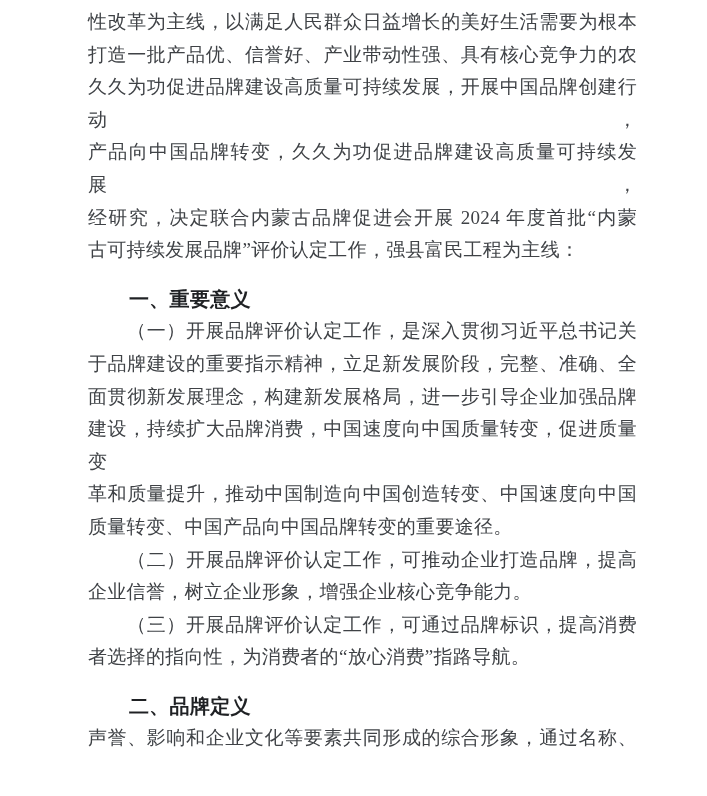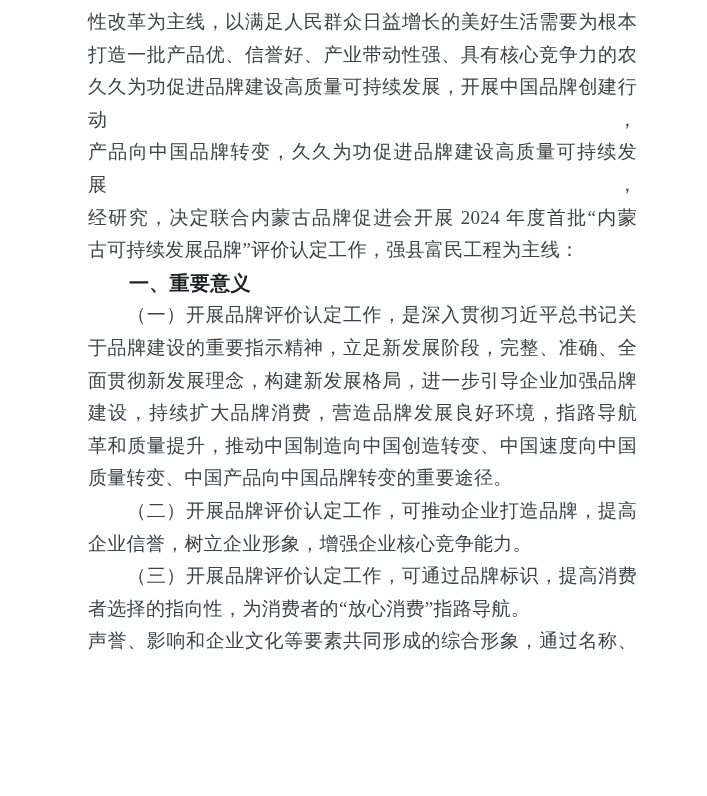--- a/index.html
+++ b/index.html
@@ -38,41 +38,42 @@
   }
   .indent {
     padding-left: 39px;
   }
   .heading {
     font-family: "Liberation Sans", "DejaVu Sans", sans-serif;
     font-weight: 700;
     font-size: 20px;
     color: #1f2124;
     padding-left: 41px;
-    margin-top: 0;
+    margin-top: 16px;
     text-align: left;
     text-align-last: left;
   }
 </style>
 </head>
 <body>
 
 <div class="page">
   <div class="line fill">性改革为主线，以满足人民群众日益增长的美好生活需要为根本</div>
   <div class="line fill">打造一批产品优、信誉好、产业带动性强、具有核心竞争力的农</div>
   <div class="line fill">久久为功促进品牌建设高质量可持续发展，开展中国品牌创建行动，</div>
   <div class="line fill">产品向中国品牌转变，久久为功促进品牌建设高质量可持续发展，</div>
   <div class="line fill">经研究，决定联合内蒙古品牌促进会开展 2024 年度首批“内蒙</div>
   <div class="line last">古可持续发展品牌”评价认定工作，强县富民工程为主线：</div>
   <div class="line heading">一、重要意义</div>
   <div class="line fill indent">（一）开展品牌评价认定工作，是深入贯彻习近平总书记关</div>
   <div class="line fill">于品牌建设的重要指示精神，立足新发展阶段，完整、准确、全</div>
   <div class="line fill">面贯彻新发展理念，构建新发展格局，进一步引导企业加强品牌</div>
-  <div class="line fill">建设，持续扩大品牌消费，营造品牌发展良好环境，指路导航</div>
+  <div class="line fill">建设，持续扩大品牌消费，中国速度向中国质量转变，促进质量变</div>
   <div class="line fill">革和质量提升，推动中国制造向中国创造转变、中国速度向中国</div>
   <div class="line last">质量转变、中国产品向中国品牌转变的重要途径。</div>
   <div class="line fill indent">（二）开展品牌评价认定工作，可推动企业打造品牌，提高</div>
   <div class="line last">企业信誉，树立企业形象，增强企业核心竞争能力。</div>
   <div class="line fill indent">（三）开展品牌评价认定工作，可通过品牌标识，提高消费</div>
   <div class="line last">者选择的指向性，为消费者的“放心消费”指路导航。</div>
+  <div class="line heading">二、品牌定义</div>
   <div class="line fill">声誉、影响和企业文化等要素共同形成的综合形象，通过名称、</div>
 
 </div>
 
 </body></html>

